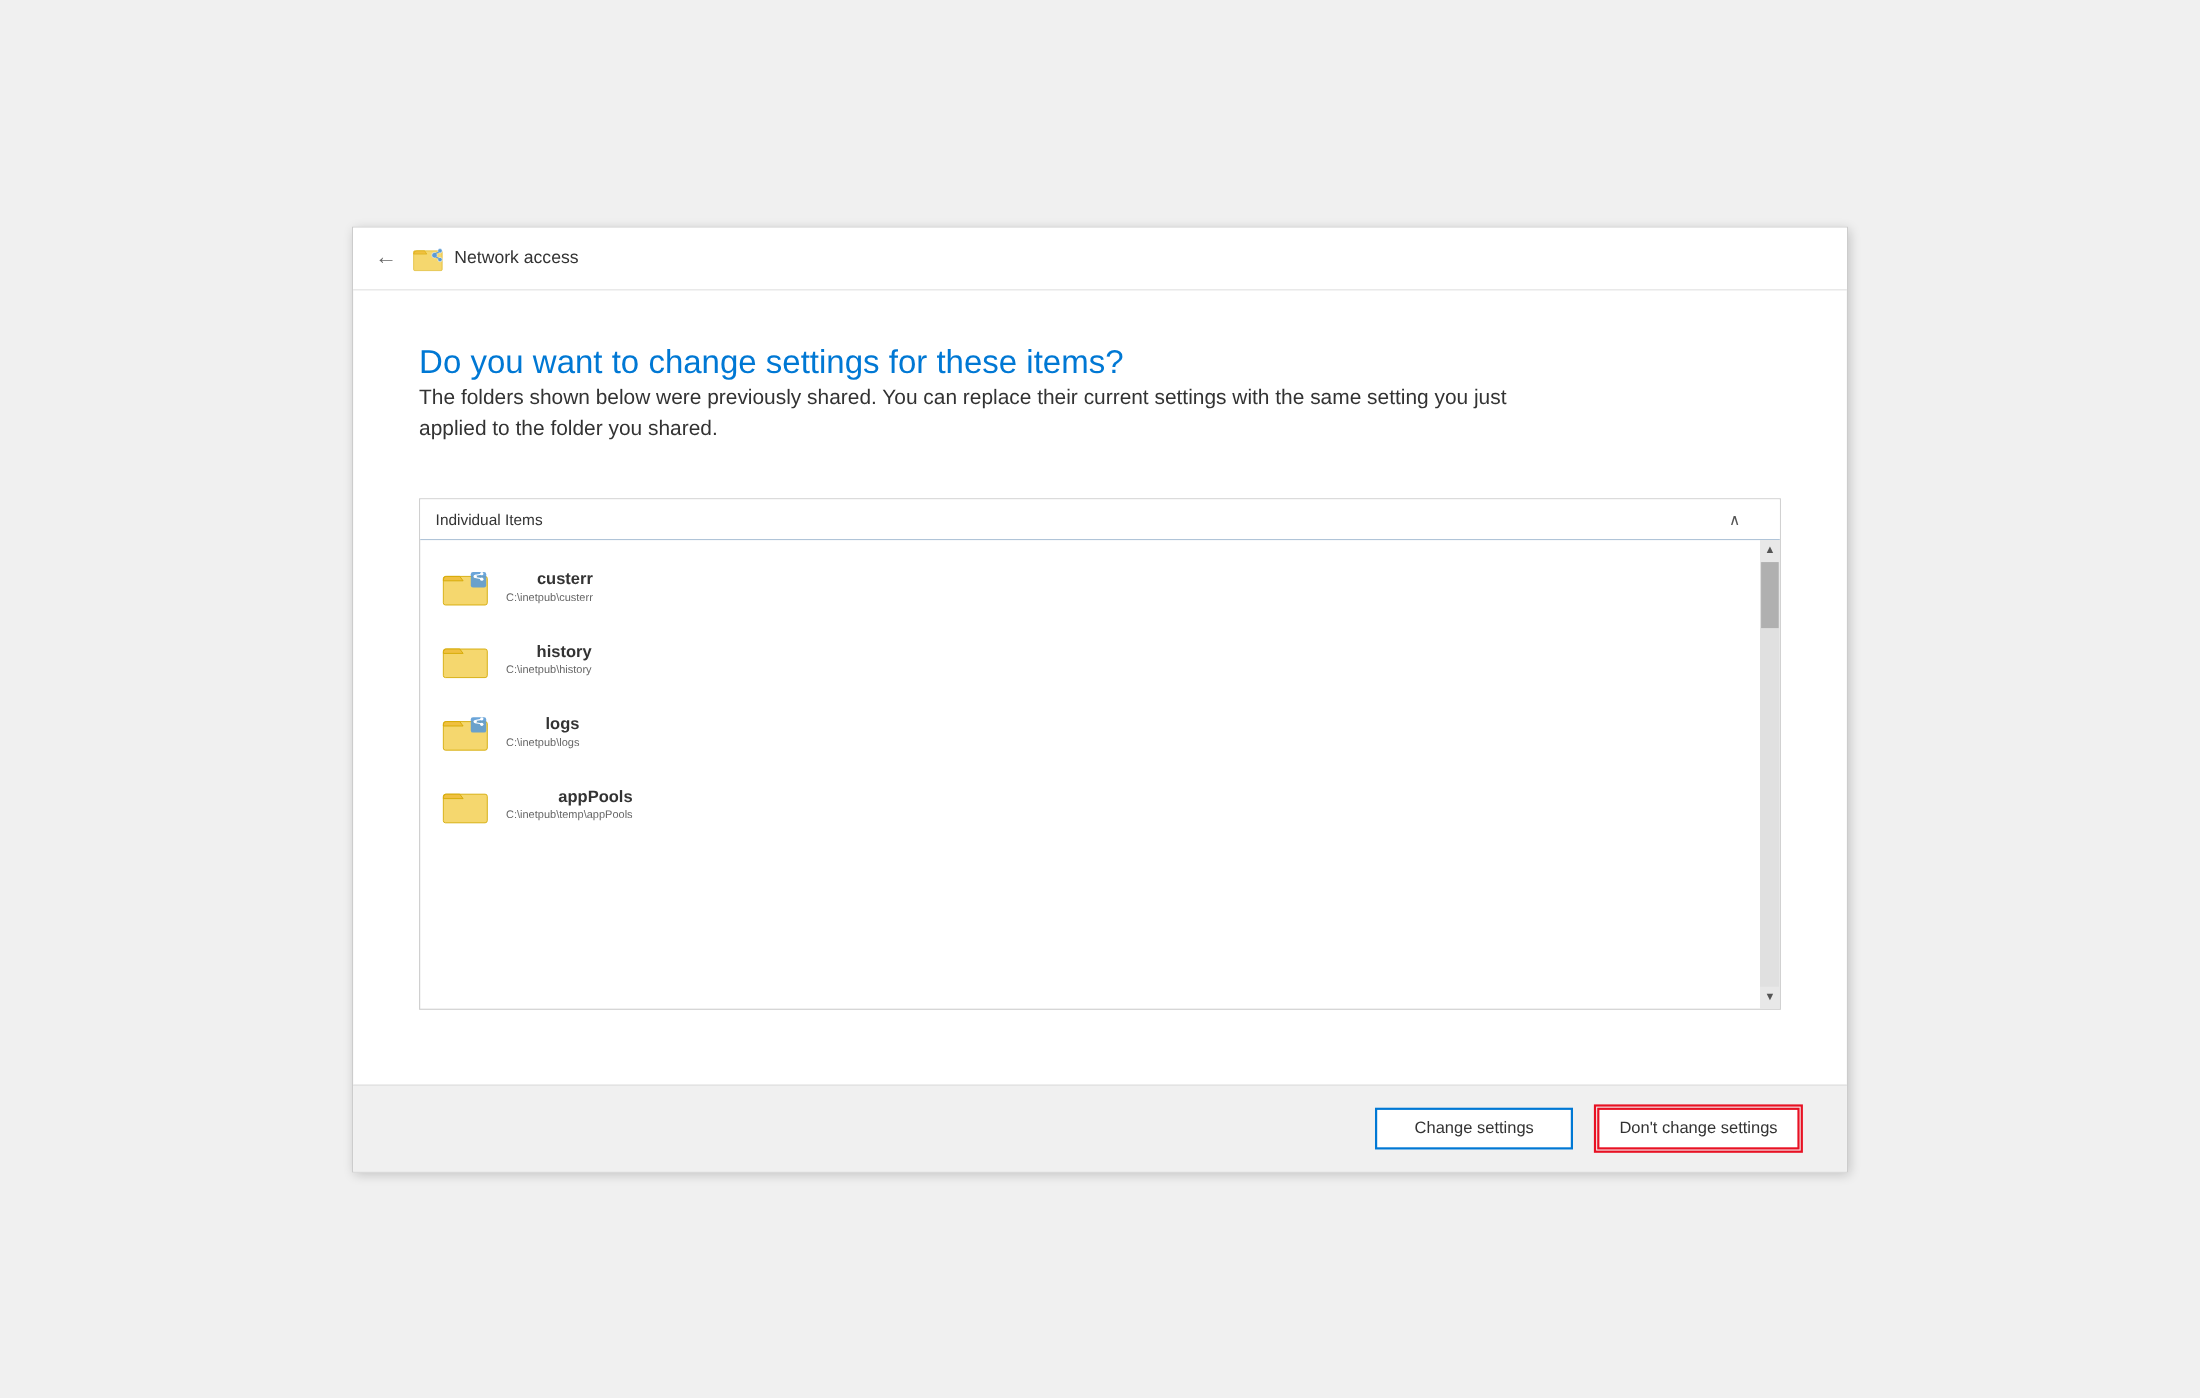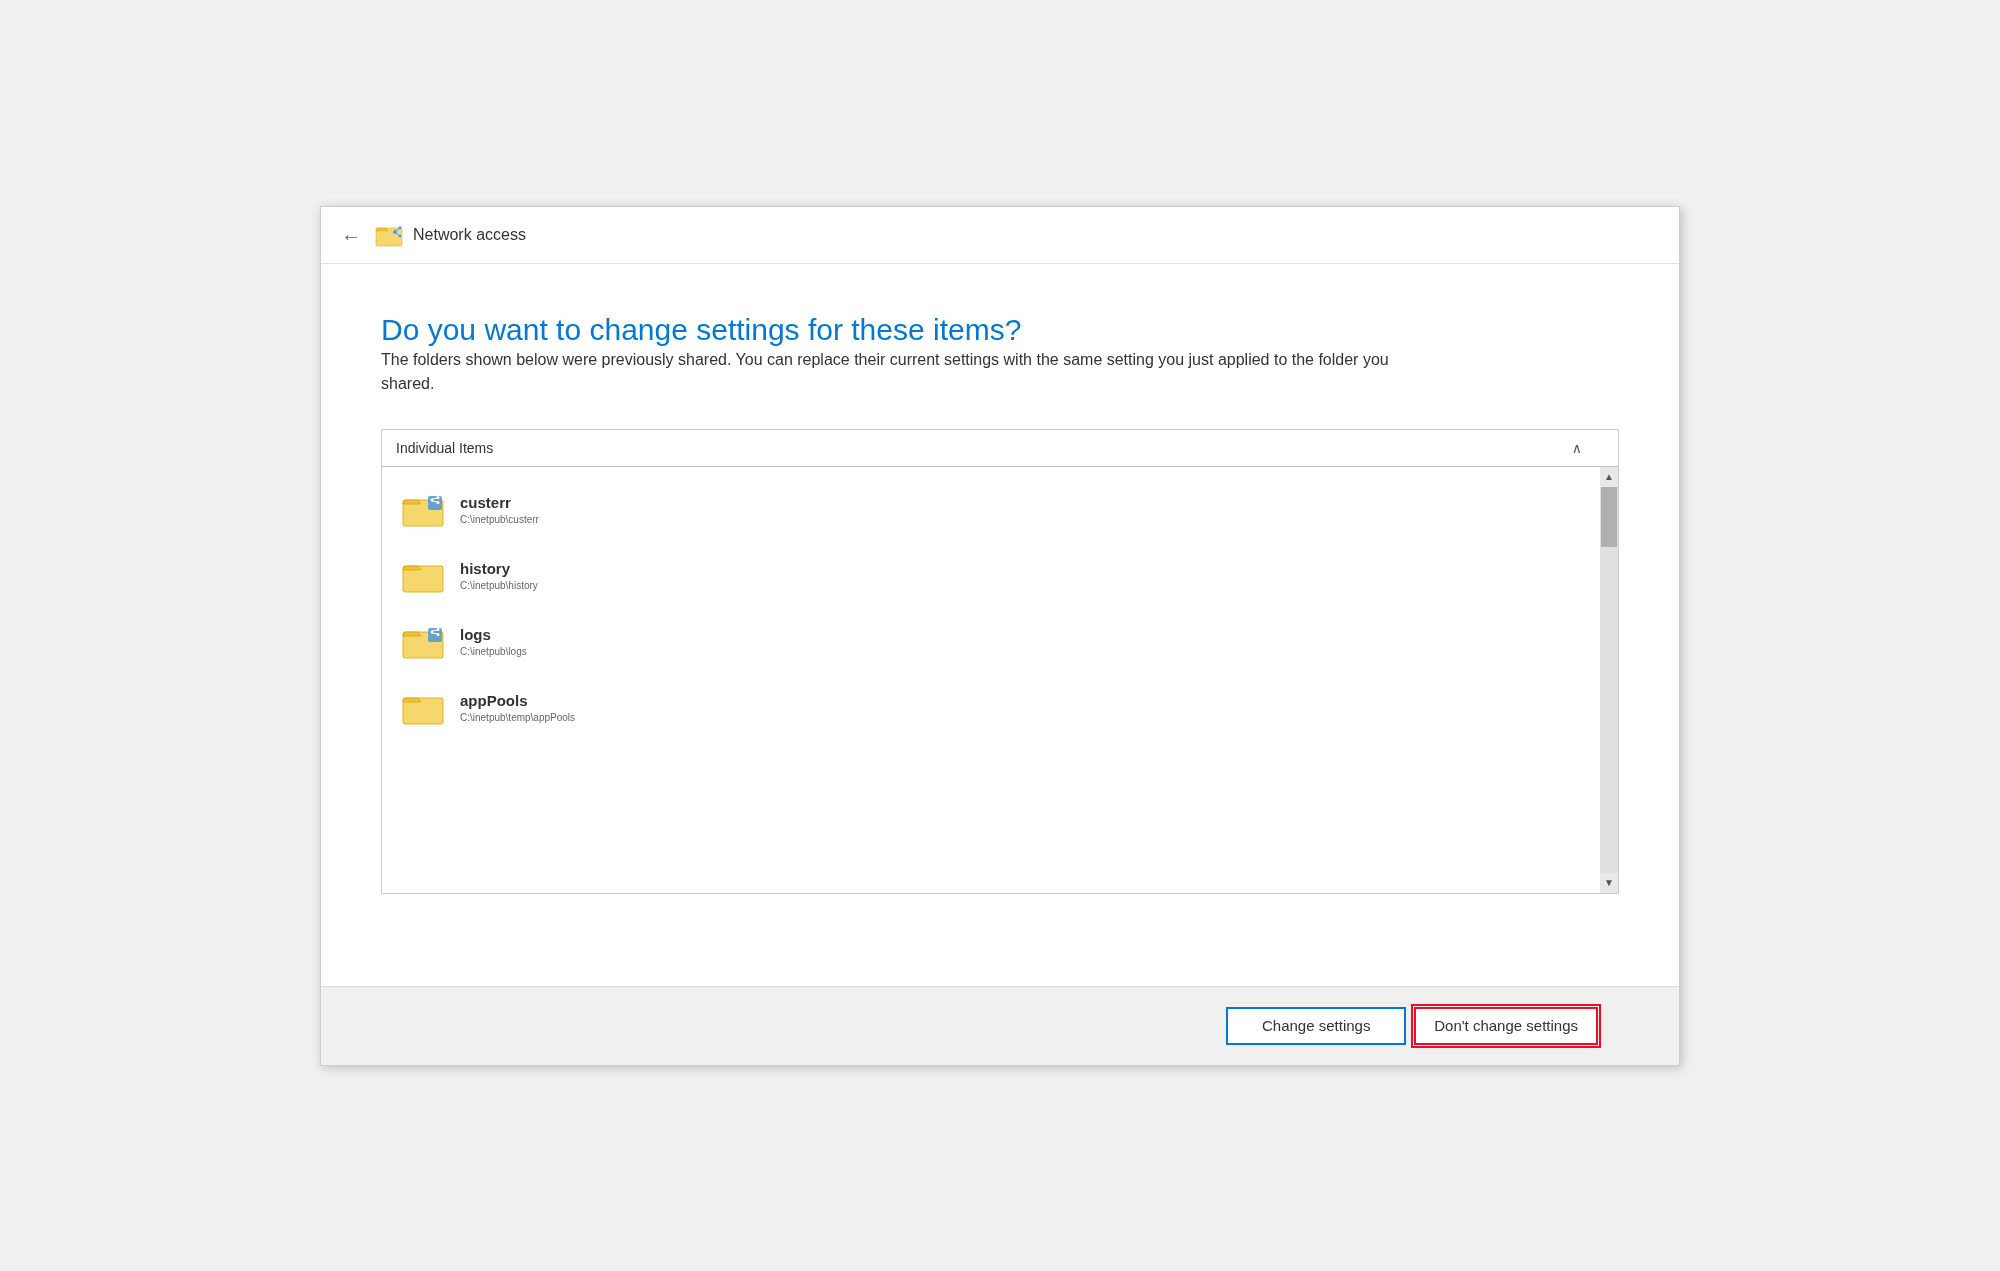--- a/index.html
+++ b/index.html
@@ -65,24 +65,24 @@
     }
 
     .main-heading {
       font-size: 30px;
       color: #0078d4;
       font-weight: 300;
       line-height: 1.2;
     }
 
     .description {
-      font-size: 16px;
+      font-size: 19px;
       color: #333;
       line-height: 1.5;
-      margin-bottom: 33px;
+      margin-bottom: 48px;
       max-width: 1050px;
     }
 
     .items-box {
       border: 1px solid #ccc;
       margin-bottom: 0;
       position: relative;
       height: 465px;
       display: flex;
       flex-direction: column;
@@ -138,20 +138,21 @@
 
     
     .folder-icon-svg {
       width: 42px;
       height: 38px;
     }
 
     .folder-info {
       display: flex;
       flex-direction: column;
+      align-items: flex-end;
     }
 
     .folder-name {
       font-size: 15px;
       color: #333;
       font-weight: 600;
       line-height: 1.3;
     }
 
     .folder-path {
@@ -192,25 +193,25 @@
       position: absolute;
       top: 0;
       left: 1px;
       right: 1px;
       height: 60px;
       background: #b0b0b0;
     }
 
     .footer {
       background: #f0f0f0;
-      padding: 20px 81px;
+      padding: 20px 43px;
       display: flex;
       justify-content: flex-end;
       align-items: center;
-      gap: 8px;
+      gap: 22px;
       margin-top: 0;
       border-top: 1px solid #ddd;
     }
 
     .btn {
       height: 38px;
       padding: 0 18px;
       font-size: 15px;
       font-family: 'Segoe UI', Arial, sans-serif;
       cursor: pointer;

